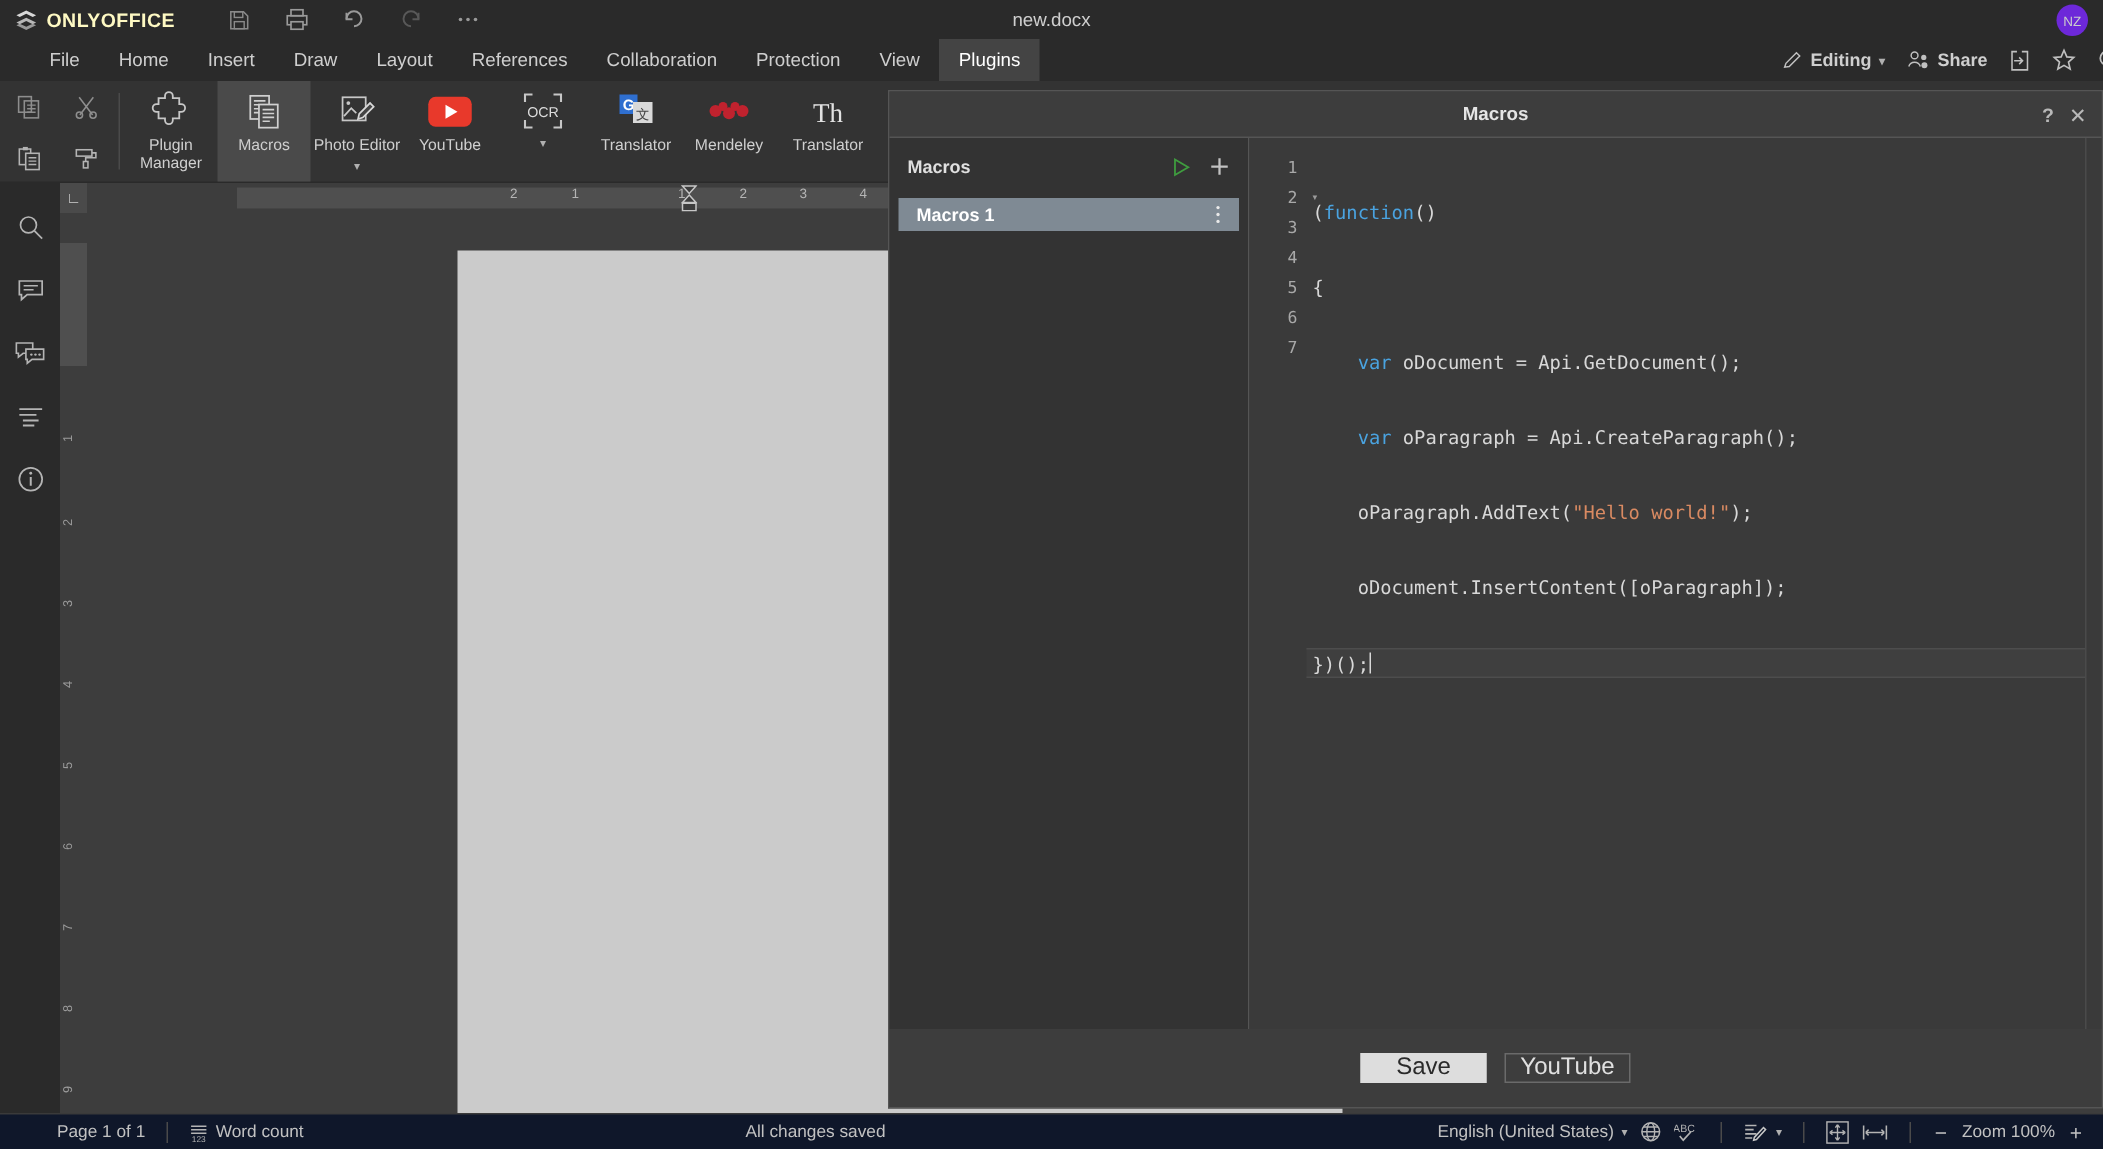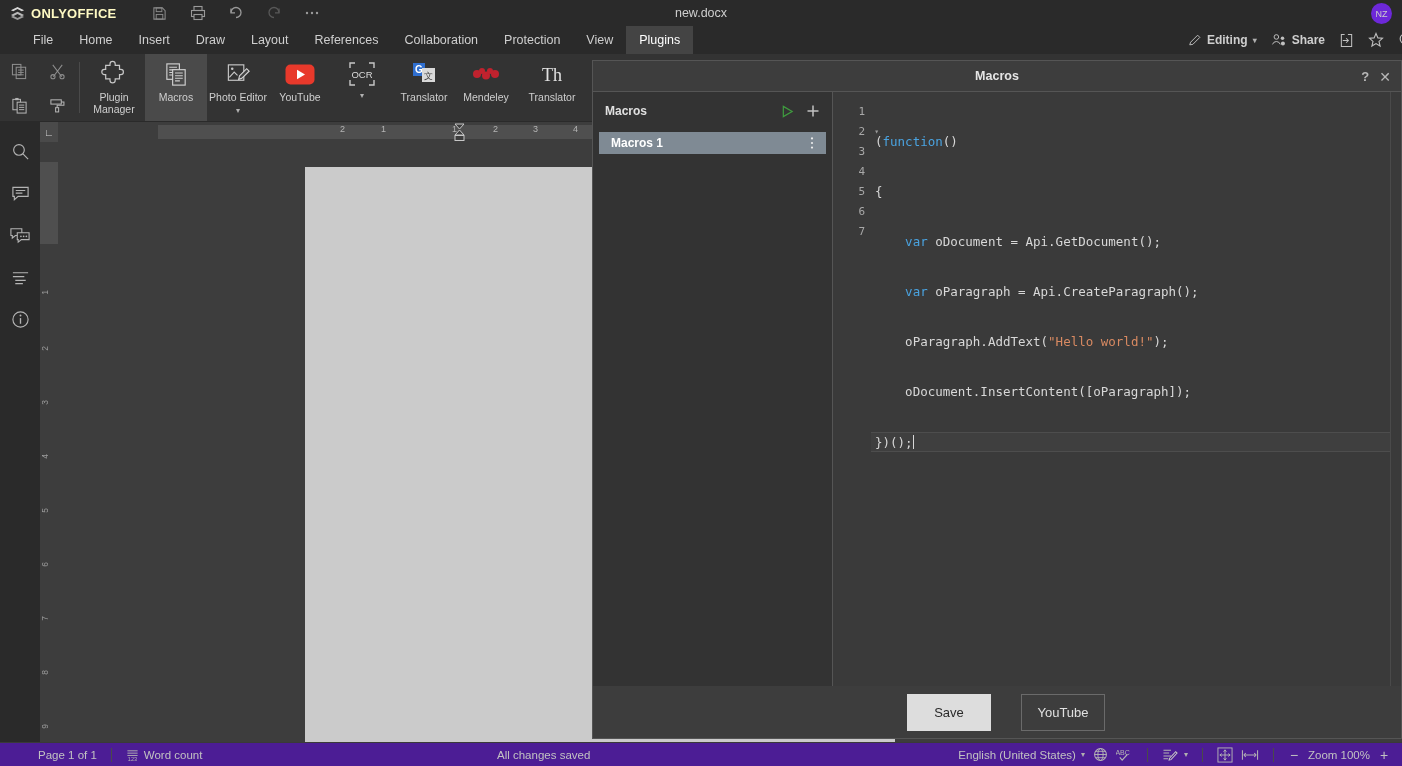--- a/index.html
+++ b/index.html
@@ -159,29 +159,29 @@
   .str { color: #d98a62; }
   .code-caret { display: inline-block; width: 1px; height: 14px; background: #d8d8d8;
                 vertical-align: -2px; }
   .ed-vscroll { position: absolute; right: 0; top: 0; width: 11px; bottom: 0; background: #3a3a3a;
                 border-left: 1px solid #4a4a4a; }
 
   .dlg-foot {
     height: 52px; background: #3d3d3d;
     display: flex; align-items: center; justify-content: center; gap: 12px;
   }
-  .btn { height: 37px; min-width: 84px; font-size: 13px; border: 1px solid #6a6a6a;
-         display: flex; align-items: center; justify-content: center; margin-left: 18px; }
+  .btn { height: 20px; min-width: 84px; font-size: 16px; border: 1px solid #6a6a6a;
+         display: flex; align-items: center; justify-content: center; }
   .btn.primary { background: #dddddd; color: #2a2a2a; border-color: #dddddd; }
   .btn.secondary { background: transparent; color: #e0e0e0; }
 
   
   .statusbar {
     position: absolute; left: 0; bottom: 0; width: 1402px; height: 24px;
-    background: #4c1d95; display: flex; align-items: center;
+    background: #0f172a; display: flex; align-items: center;
     color: #c2c2c2; font-size: 11.5px; border-top: 1px solid #3a3a3a;
   }
   .sb-sep { width: 1px; height: 14px; background: #4a4a4a; margin: 0 10px; }
   .sb-item { display: flex; align-items: center; gap: 5px; padding: 0 4px; }
   .sb-right { position: absolute; right: 8px; display: flex; align-items: center; }
   .sb-center { position: absolute; left: 497px; }
   .zoom-btn { width: 20px; text-align: center; font-size: 14px; color: #c2c2c2; }
 
   svg { display: block; }
 </style>

